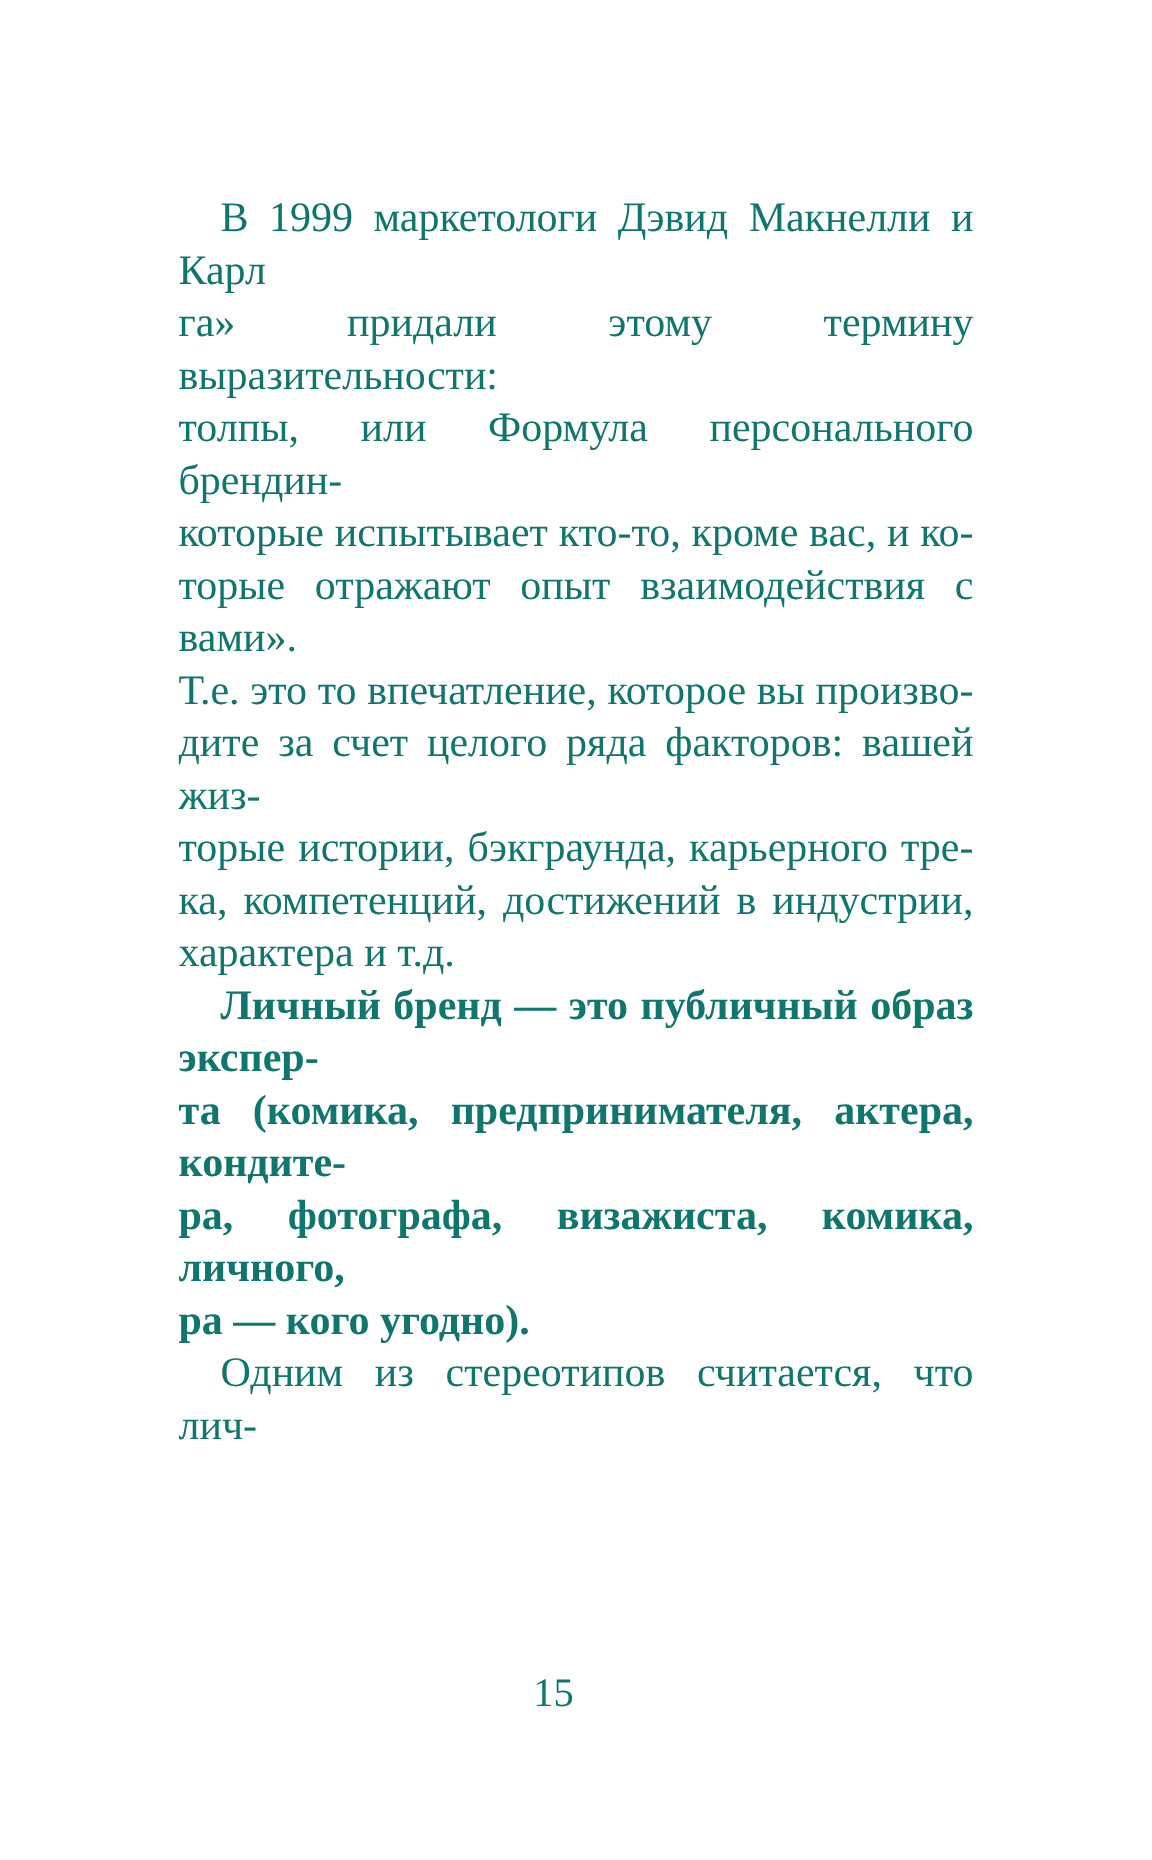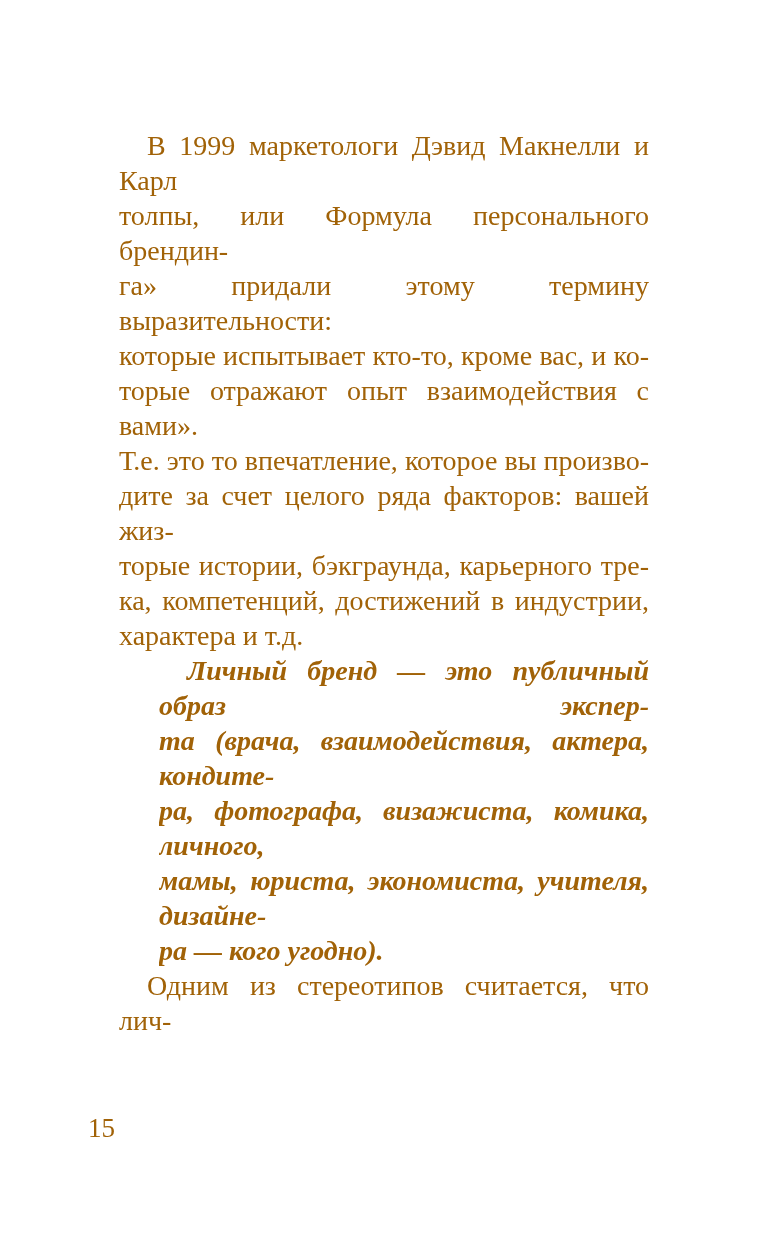--- a/index.html
+++ b/index.html
@@ -7,21 +7,21 @@
     padding: 0;
     background: #ffffff;
   }
   .book-page {
     position: relative;
     width: 768px;
     height: 1240px;
     background: #ffffff;
     overflow: hidden;
     font-family: "Liberation Serif", "DejaVu Serif", serif;
-    color: #a16207;
+    color: #0f766e;
   }
   .text-block {
     position: absolute;
     left: 119px;
     top: 128px;
     width: 530px;
   }
   .paragraph {
     margin: 0;
     padding: 0;
@@ -35,56 +35,53 @@
     overflow: hidden;
   }
   .line.first {
     text-indent: 28px;
   }
   .line.last {
     text-align-last: left;
   }
   .paragraph.bold-italic .line {
     font-weight: bold;
-    font-style: italic;
-    margin-left: 40px;
   }
   .page-number {
     position: absolute;
-    left: 116px;
+    left: 132px;
     width: 530px;
     top: 1111px;
     font-size: 27px;
     line-height: 35px;
-    text-align: left;
+    text-align: center;
     margin-left: -28px;
   }
 </style>
 </head>
 <body>
 
 <div class="book-page">
   <div class="text-block">
       <div class="paragraph normal">
         <div class="line first">В 1999 маркетологи Дэвид Макнелли и Карл</div>
+        <div class="line">га» придали этому термину выразительности:</div>
         <div class="line">толпы, или Формула персонального брендин-</div>
-        <div class="line">га» придали этому термину выразительности:</div>
         <div class="line">которые испытывает кто-то, кроме вас, и ко-</div>
         <div class="line">торые отражают опыт взаимодействия с вами».</div>
         <div class="line">Т.е. это то впечатление, которое вы произво-</div>
         <div class="line">дите за счет целого ряда факторов: вашей жиз-</div>
         <div class="line">торые истории, бэкграунда, карьерного тре-</div>
         <div class="line">ка, компетенций, достижений в индустрии,</div>
         <div class="line last">характера и т.д.</div>
       </div>
       <div class="paragraph bold-italic">
         <div class="line first">Личный бренд — это публичный образ экспер-</div>
-        <div class="line">та (врача, взаимодействия, актера, кондите-</div>
+        <div class="line">та (комика, предпринимателя, актера, кондите-</div>
         <div class="line">ра, фотографа, визажиста, комика, личного,</div>
-        <div class="line">мамы, юриста, экономиста, учителя, дизайне-</div>
         <div class="line last">ра — кого угодно).</div>
       </div>
       <div class="paragraph normal">
         <div class="line first">Одним из стереотипов считается, что лич-</div>
       </div>
     </div>
   <div class="page-number">15</div>
 </div>
 
 </body></html>

